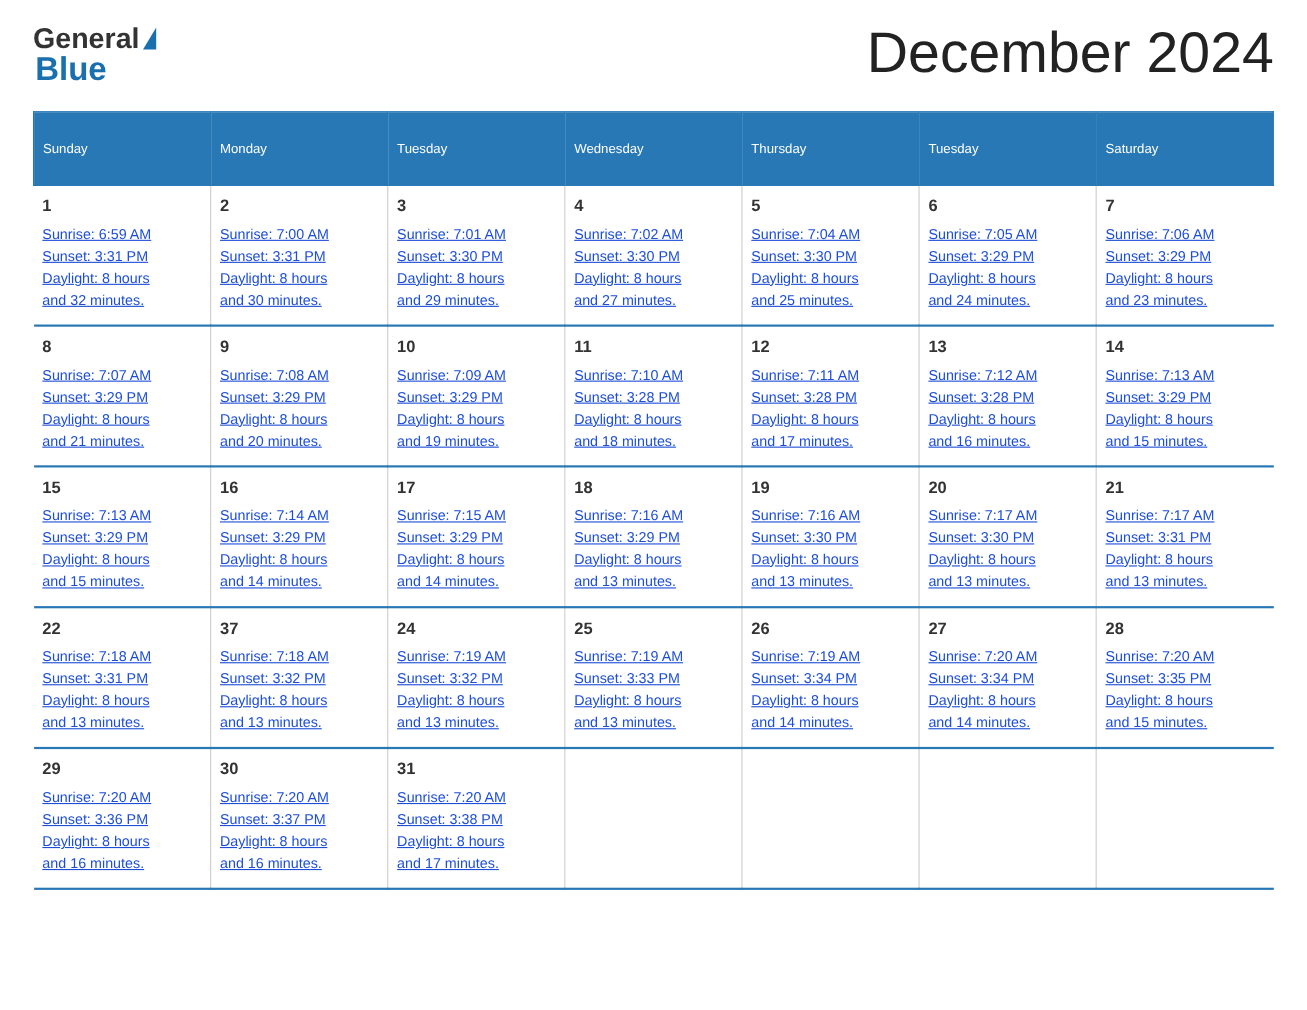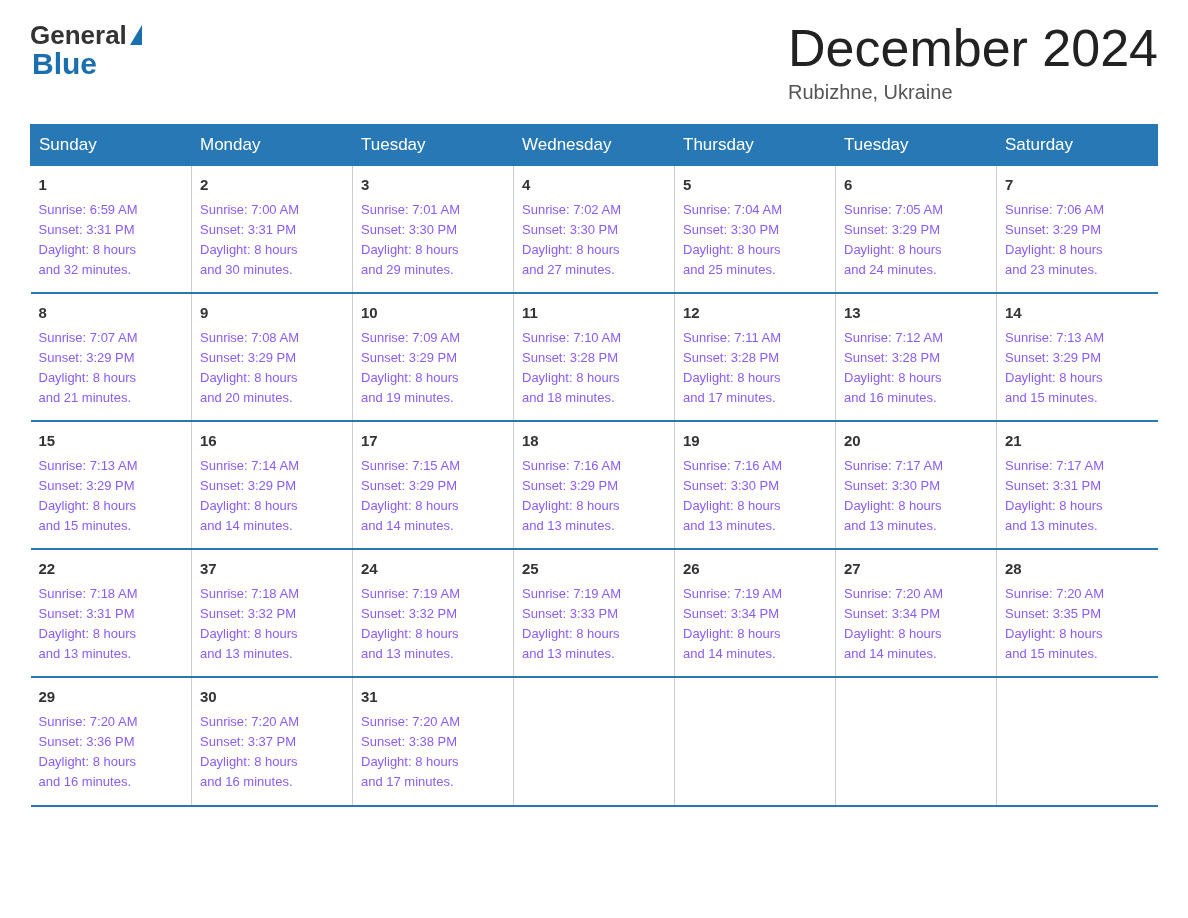--- a/index.html
+++ b/index.html
@@ -42,23 +42,23 @@
     table {
       width: 100%;
       border-collapse: collapse;
       table-layout: fixed;
     }
     thead tr {
       background-color: #2878b5;
     }
     thead th {
       color: #fff;
-      font-size: 17px;
+      font-size: 12px;
       font-weight: normal;
-      padding: 10px 8px;
+      padding: 26px 8px;
       text-align: left;
       border: 1px solid #2878b5;
     }
     tbody tr {
       border-bottom: 2px solid #2878b5;
     }
     tbody td {
       vertical-align: top;
       padding: 8px 8px 12px 8px;
       font-size: 13.5px;
@@ -70,42 +70,42 @@
       border-right: none;
     }
     .day-num {
       font-size: 15px;
       font-weight: bold;
       display: block;
       margin-bottom: 3px;
     }
     .day-info {
       font-size: 13px;
-      color: #8b5cf6;
+      color: #1d4ed8;
       line-height: 1.55;
+      text-decoration: underline;
     }
     tbody tr:last-child {
       border-bottom: 2px solid #2878b5;
       margin-left: 12px;
     }
   </style>
 </head>
 <body>
 
 <div class="header">
   <div class="logo">
     <div class="logo-row">
       <span style="font-size:26px;font-weight:bold;color:#333;">General</span>
       <span style="display:inline-block;width:0;height:0;border-left:12px solid transparent;border-bottom:20px solid #1a6faf;margin-left:3px;margin-bottom:2px;"></span>
     </div>
     <span style="font-size:30px;font-weight:bold;color:#1a6faf;margin-top:-4px;margin-left:2px;">Blue</span>
   </div>
   <div class="title-section">
     <div class="month-title">December 2024</div>
-    <div class="location">Rubizhne, Ukraine</div>
   </div>
 </div>
 
 <table>
   <thead>
     <tr>
       <th>Sunday</th>
       <th>Monday</th>
       <th>Tuesday</th>
       <th>Wednesday</th>

